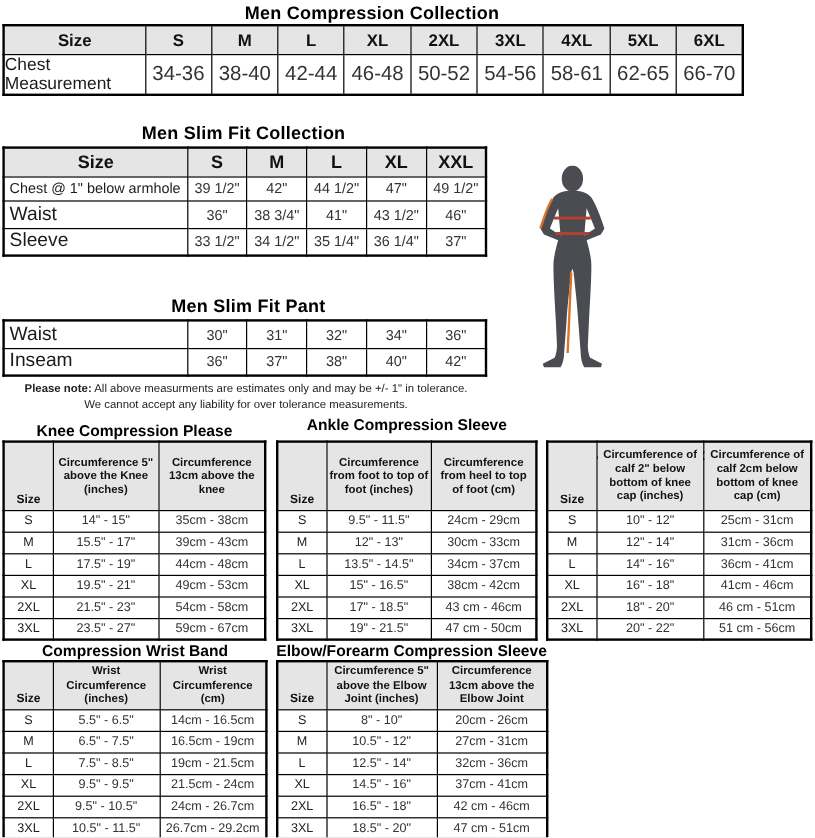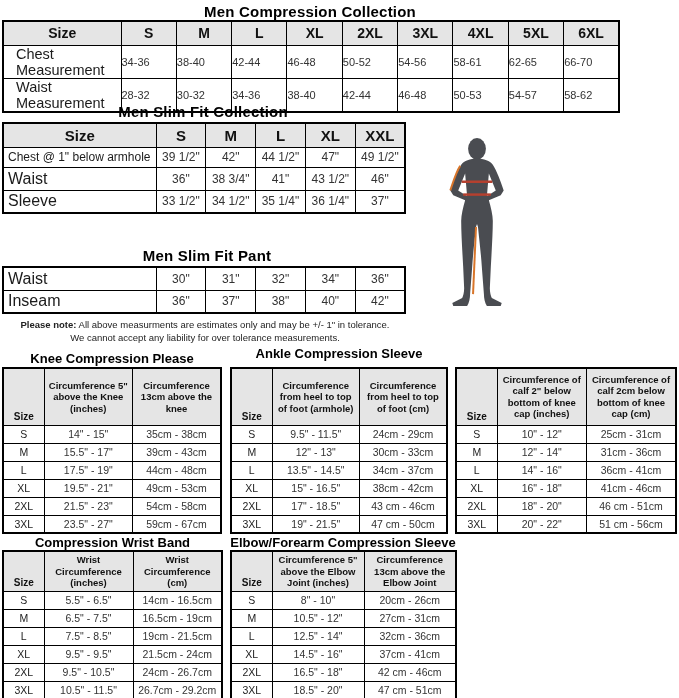--- a/index.html
+++ b/index.html
@@ -12,22 +12,22 @@
 
   table { border-collapse:collapse; table-layout:fixed; width:100%; }
   th, td { border:1px solid #000; overflow:hidden; }
   table { border:2px solid #000; }
   th { background:#e5e5e5; font-weight:bold; color:#111; }
 
   
   .t1 col.c0 { width:118px; }
   .t1 th { font-size:14px; height:24px; }
   .t1 tbody tr { height:23px; }
-  .t1 tbody td { font-size:11px; color:#333; }
-  .t1 tbody td:first-child { font-size:14.5px; text-align:left; padding-left:12px; color:#1b1b1b; }
+  .t1 tbody td { font-size:17px; text-align:center; color:#333; }
+  .t1 tbody td:first-child { font-size:14.5px; text-align:left; padding-left:0; color:#1b1b1b; }
 
   
   .t2 col.c0 { width:153px; }
   .t2 th { font-size:15px; height:24px; }
   .t2 tbody tr { height:23px; }
   .t2 tbody tr:first-child { height:20px; }
   .t2 tbody td { font-size:12px; text-align:center; color:#333; }
   .t2 tbody td:first-child { font-size:16px; text-align:left; padding-left:4px; color:#1b1b1b; }
   .t2 tbody tr:first-child td:first-child { font-size:12px; }
 
@@ -82,32 +82,20 @@
             <td>Chest Measurement</td>
             <td>34-36</td>
             <td>38-40</td>
             <td>42-44</td>
             <td>46-48</td>
             <td>50-52</td>
             <td>54-56</td>
             <td>58-61</td>
             <td>62-65</td>
             <td>66-70</td>
-          </tr>
-          <tr>
-            <td>Waist Measurement</td>
-            <td>28-32</td>
-            <td>30-32</td>
-            <td>34-36</td>
-            <td>38-40</td>
-            <td>42-44</td>
-            <td>46-48</td>
-            <td>50-53</td>
-            <td>54-57</td>
-            <td>58-62</td>
           </tr>
         </tbody>
     </table>
   </div>
 
   <div class="abs big-title" style="top:103px; left:0; width:406px;">Men Slim Fit Collection</div>
   <div class="abs" style="top:122px; left:2px; width:404px;">
     <table class="t2">
       <colgroup>
           <col class="c0">
@@ -261,21 +249,21 @@
   <div class="abs" style="top:367px; left:230px; width:218px;">
     <table class="small h57">
       <colgroup>
           <col class="c0">
           <col>
           <col>
         </colgroup>
       <thead>
           <tr>
             <th>Size</th>
-            <th>Circumference from heel to top of foot (armhole)</th>
+            <th>Circumference from foot to top of foot (inches)</th>
             <th>Circumference from heel to top of foot (cm)</th>
           </tr>
         </thead>
       <tbody>
           <tr>
             <td>S</td>
             <td>9.5" - 11.5"</td>
             <td>24cm - 29cm</td>
           </tr>
           <tr>

